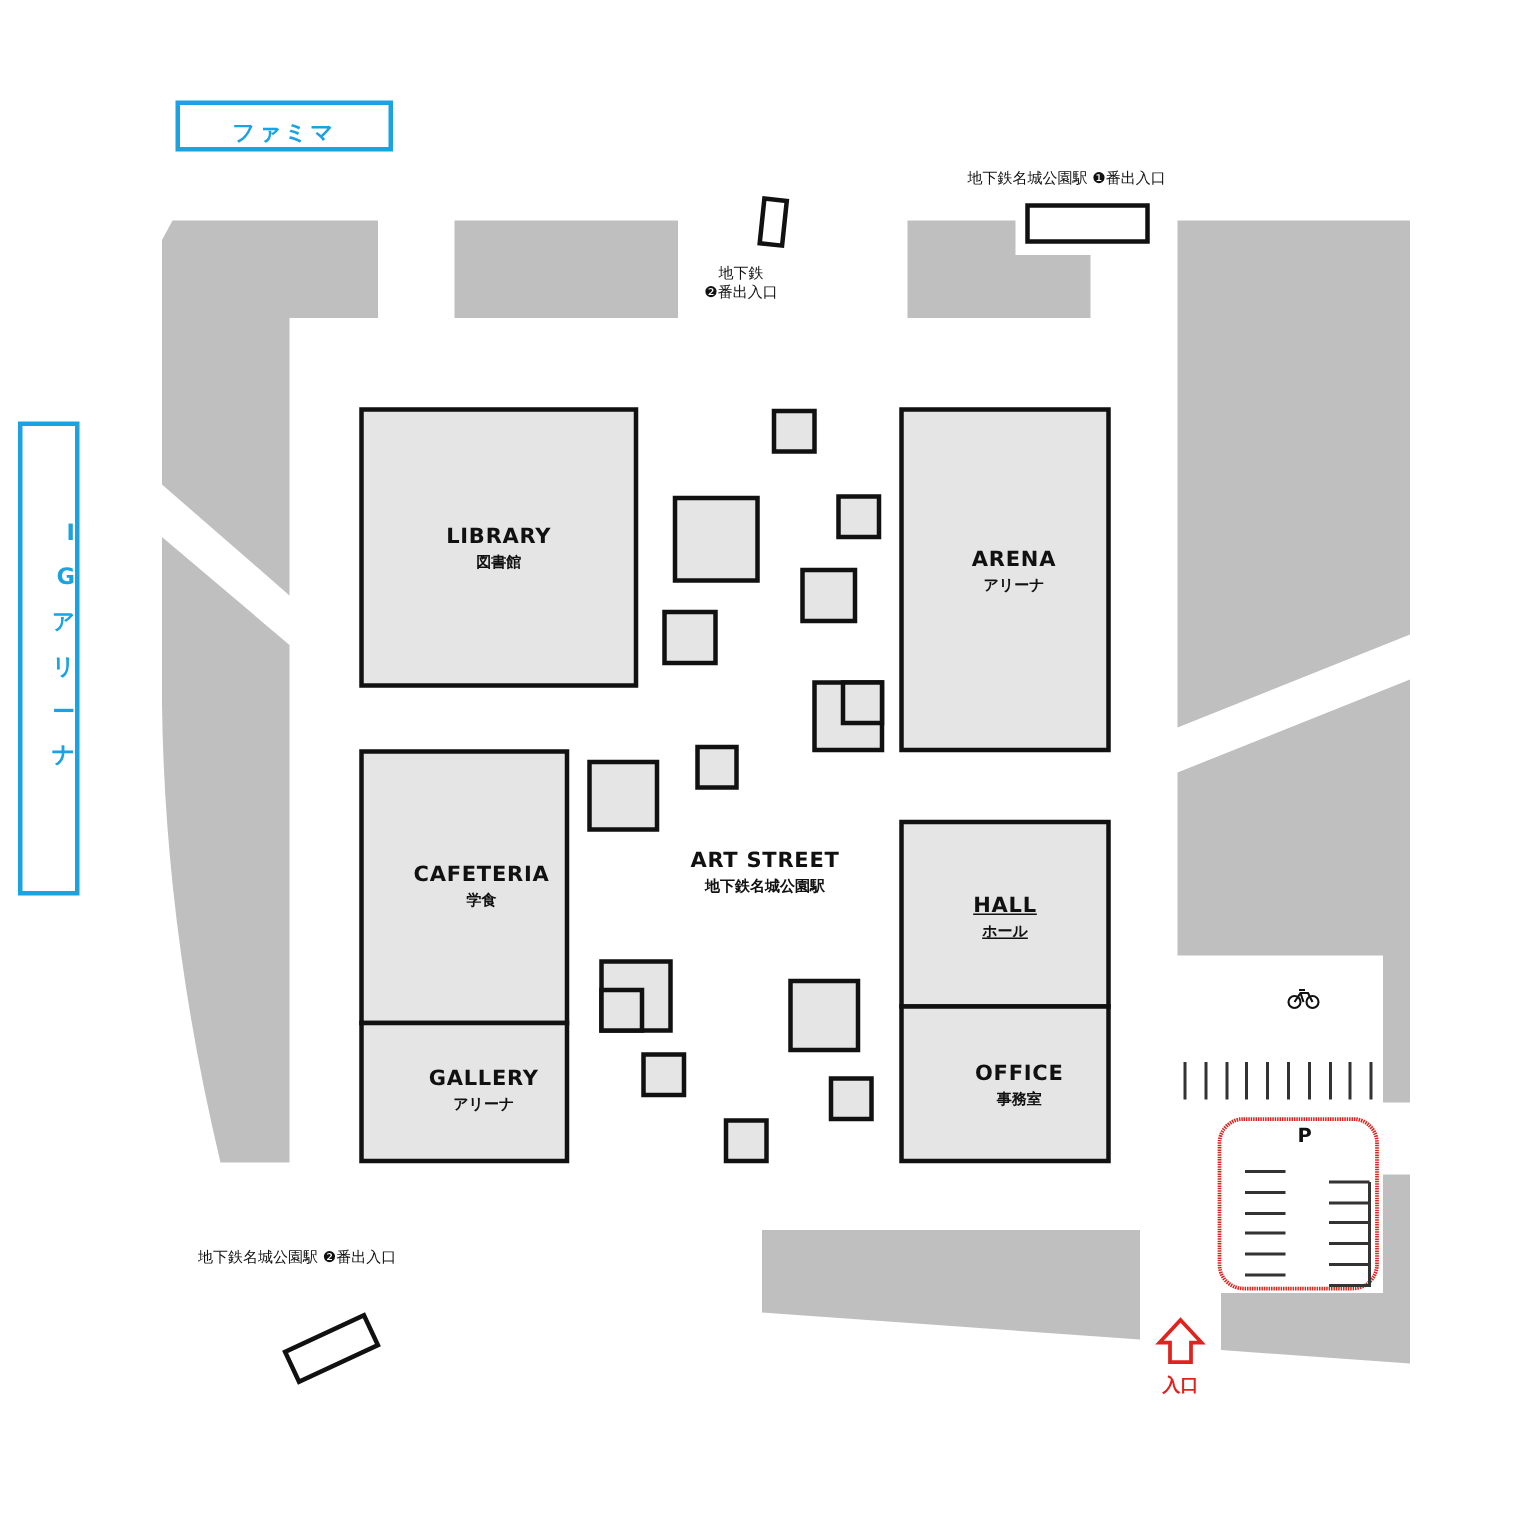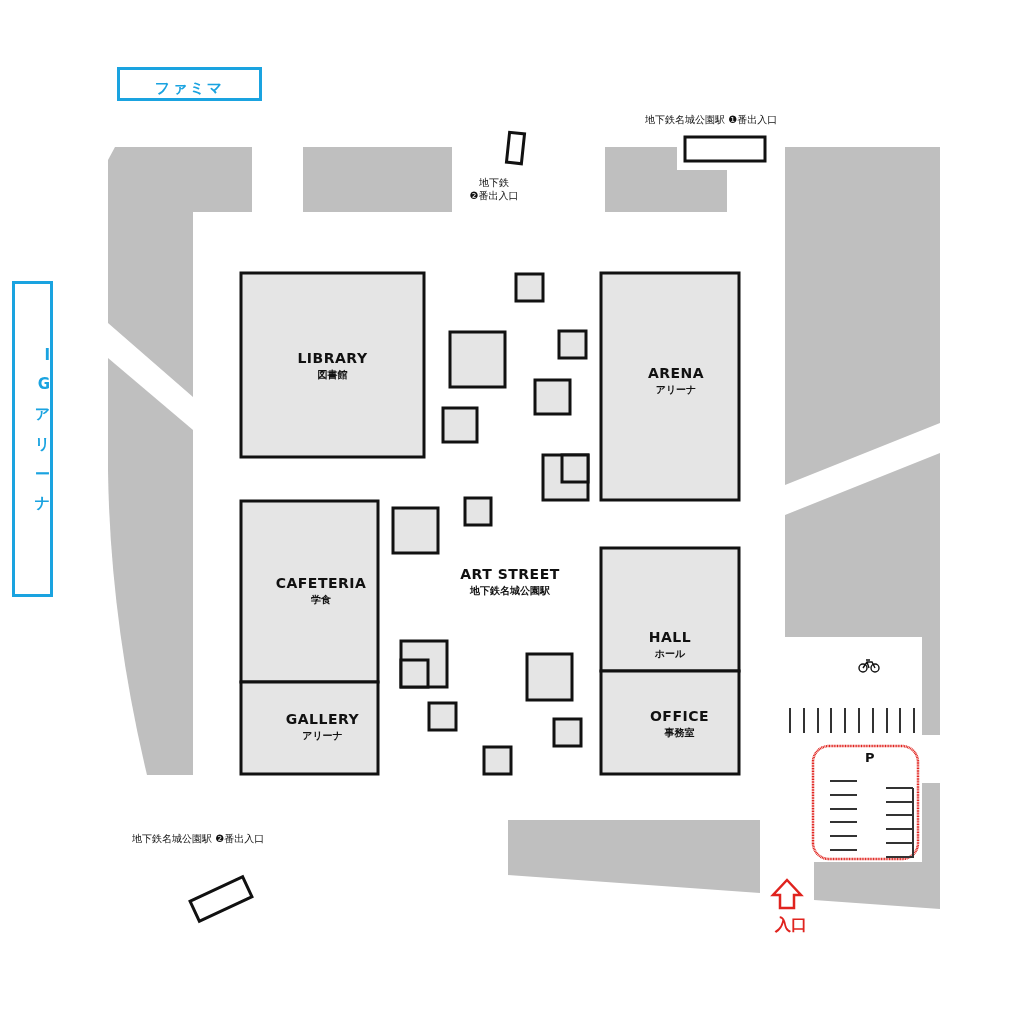--- a/index.html
+++ b/index.html
@@ -7,21 +7,21 @@
          font-family:"DejaVu Sans", "Liberation Sans", sans-serif; }
   #map { position:absolute; left:0; top:0; }
   .lbl { position:absolute; text-align:center; color:#111; font-weight:bold; white-space:nowrap; }
   .lbl .en { display:block; font-size:14px; letter-spacing:0.5px; font-family:"DejaVu Sans", sans-serif; }
   .lbl .jp { display:block; font-size:10px; margin-top:2px; }
   .small { position:absolute; font-size:10px; font-weight:normal; color:#111; white-space:nowrap; text-align:center; line-height:13px; }
   .blue-box { position:absolute; border:3px solid #1aa3e0; box-sizing:border-box; color:#1aa3e0;
               font-weight:bold; display:flex; align-items:flex-end; justify-content:center; }
   .vert { flex-direction:column; justify-content:space-evenly; padding:50px 0 70px; font-size:15px; }
   .vert span { display:block; line-height:18px; }
-  .entrance-label { position:absolute; color:#e0231e; font-weight:bold; font-size:16px; }
+  .entrance-label { position:absolute; color:#e0231e; font-weight:bold; font-size:12px; }
   .p-label { position:absolute; font-weight:bold; font-size:13px; color:#111; }
 </style>
 </head>
 <body>
 
 <svg id="map" width="1024" height="1024" viewBox="0 0 1024 1024">
 
   <g fill="#bfbfbf">
     <path d="M115,147 L252,147 L252,212 L193,212 L193,397 L108,323 L108,160 Z"></path>
     <path d="M108,358 L193,430 L193,775 L147,775 Q110,620 108,470 Z"></path>
@@ -136,21 +136,21 @@
   <span class="jp">地下鉄名城公園駅</span>
 </div>
 <div class="lbl" style="left:241px; top:575px; width:160px;">
   <span class="en">CAFETERIA</span>
   <span class="jp">学食</span>
 </div>
 <div class="lbl" style="left:241px; top:711px; width:163px;">
   <span class="en">GALLERY</span>
   <span class="jp">アリーナ</span>
 </div>
-<div class="lbl" style="left:601px; top:629px; width:138px;">
+<div class="lbl" style="left:601px; top:596px; width:138px;text-decoration:underline;">
   <span class="en">HALL</span>
   <span class="jp">ホール</span>
 </div>
 <div class="lbl" style="left:601px; top:708px; width:157px;">
   <span class="en">OFFICE</span>
   <span class="jp">事務室</span>
 </div>
 
 <div class="p-label" style="left:865px; top:750px;">P</div>
 

